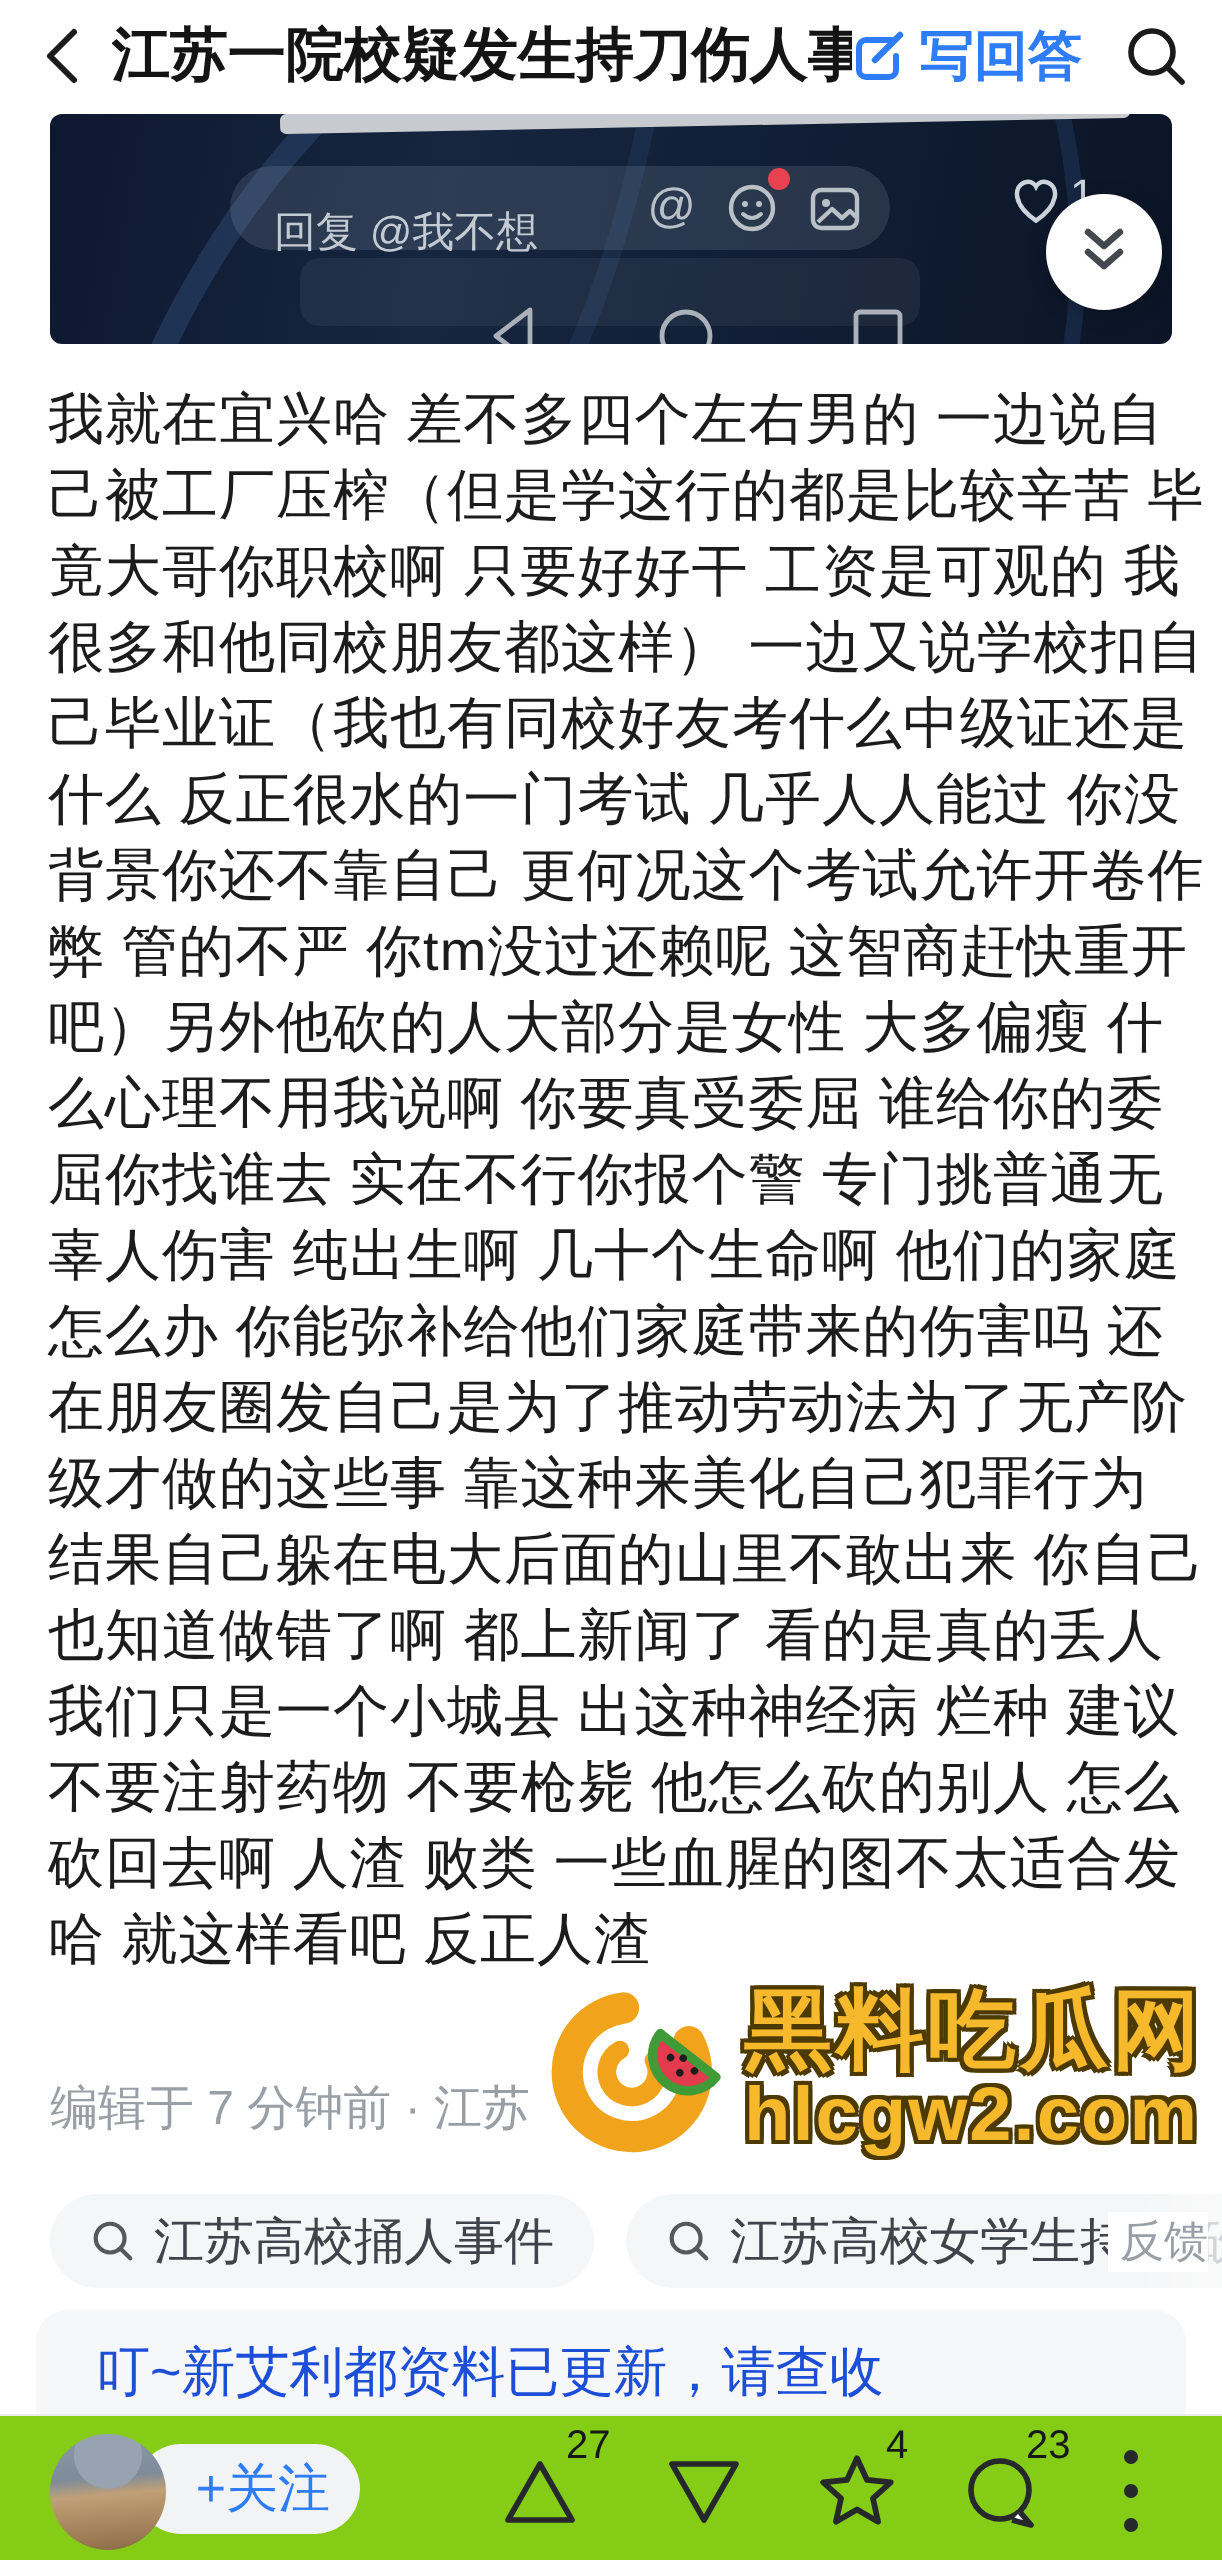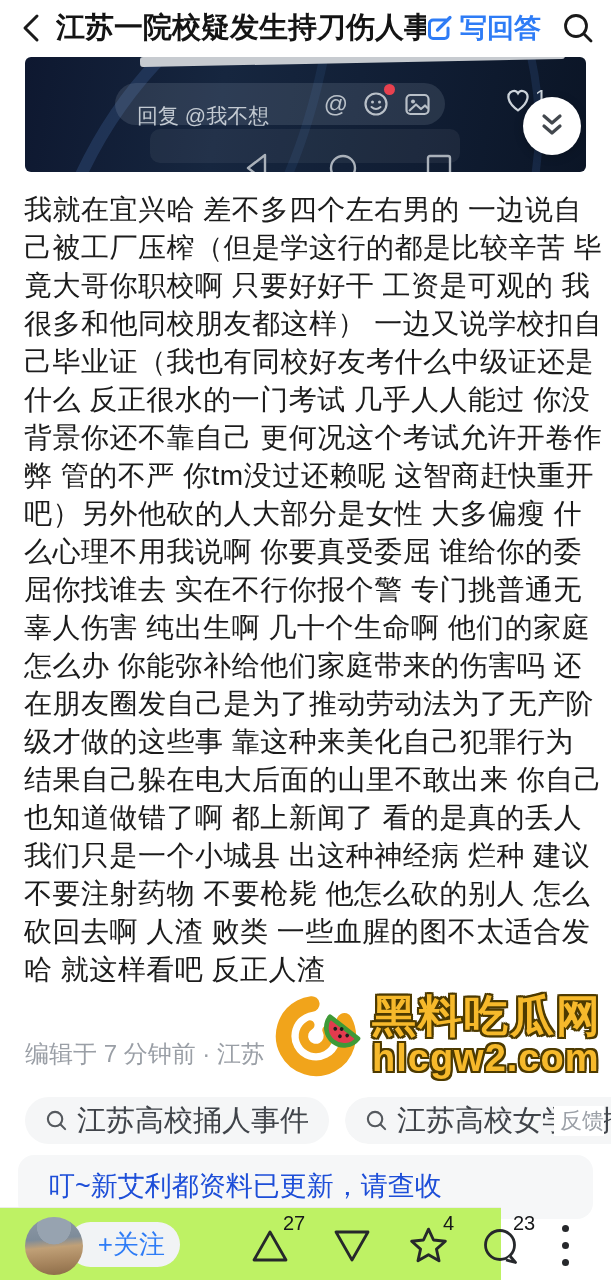--- a/index.html
+++ b/index.html
@@ -38,31 +38,31 @@
   
   .watermark{position:absolute;left:268px;top:986px;display:flex;align-items:center;gap:4px;z-index:2;}
   .wm-texts{display:flex;flex-direction:column;line-height:1.04;}
   .wm-name{font-size:44px;font-weight:700;color:#f6b92b;letter-spacing:2px;
     text-shadow:-2px -2px 0 #4d3a00,2px -2px 0 #4d3a00,-2px 2px 0 #4d3a00,2px 2px 0 #4d3a00,0 -2px 0 #4d3a00,0 2px 0 #4d3a00,-2px 0 0 #4d3a00,2px 0 0 #4d3a00;}
   .wm-url{font-size:38px;font-weight:700;color:#f6b92b;letter-spacing:1px;
     text-shadow:-2px -2px 0 #4d3a00,2px -2px 0 #4d3a00,-2px 2px 0 #4d3a00,2px 2px 0 #4d3a00,0 -2px 0 #4d3a00,0 2px 0 #4d3a00,-2px 0 0 #4d3a00,2px 0 0 #4d3a00;}
 
   
   .chips-row{position:absolute;left:25px;top:1097px;display:flex;align-items:center;gap:16px;z-index:1;}
-  .chip{display:inline-flex;align-items:center;gap:9px;background:#f5f6f7;border-radius:24px;height:47px;padding:0 20px;font-size:29px;color:#40444a;white-space:nowrap;}
+  .chip{display:inline-flex;align-items:center;gap:9px;background:#f5f6f7;border-radius:24px;height:47px;padding:0 20px;font-size:25px;color:#40444a;white-space:nowrap;}
   .chip.faded-chip{-webkit-mask-image:linear-gradient(90deg,#000 72%,transparent 99%);mask-image:linear-gradient(90deg,#000 72%,transparent 99%);}
   .chip .faded{color:#b4b9bf;}
   .feedback{position:absolute;right:7px;top:1106px;font-size:22px;color:#9a9fa6;background:#fff;padding-left:6px;z-index:2;margin-left:20px;}
 
   
   .banner{position:absolute;left:18px;top:1155px;width:575px;height:64px;background:#f6f7f8;border-radius:16px;padding:13px 0 0 30px;z-index:1;}
   .banner-text{font-size:27px;color:#1d4ed8;}
 
   
-  .bottombar{position:absolute;left:0;top:1207px;width:501px;height:73px;background:#bef264;border-top:1px solid #ececec;z-index:10;}
+  .bottombar{position:absolute;left:0;top:1207px;width:611px;height:73px;background:#84cc16;border-top:1px solid #ececec;z-index:10;}
   .avatar{position:absolute;left:25px;top:9px;width:58px;height:58px;border-radius:50%;z-index:2;
     background:
       radial-gradient(circle at 50% 18%, #97a3b0 0 30%, transparent 31%),
       linear-gradient(175deg,#8d99a6 0%,#7e8c9a 38%,#c0a077 52%,#a5835c 78%,#8a6b47 100%);}
   .follow-pill{position:absolute;left:68px;top:14px;width:112px;height:45px;border-radius:23px;background:#f1f3f5;display:flex;align-items:center;justify-content:flex-end;padding-right:15px;z-index:1;}
   .follow-label{color:#2e7cf6;font-size:26px;font-weight:500;}
   .act{position:absolute;display:flex;}
   .act-count{position:absolute;font-size:20px;color:#17181a;}
   .kebab{position:absolute;left:562px;top:17px;display:flex;flex-direction:column;gap:10px;align-items:center;}
   .kebab i{width:7px;height:7px;border-radius:50%;background:#26282b;display:block;}

